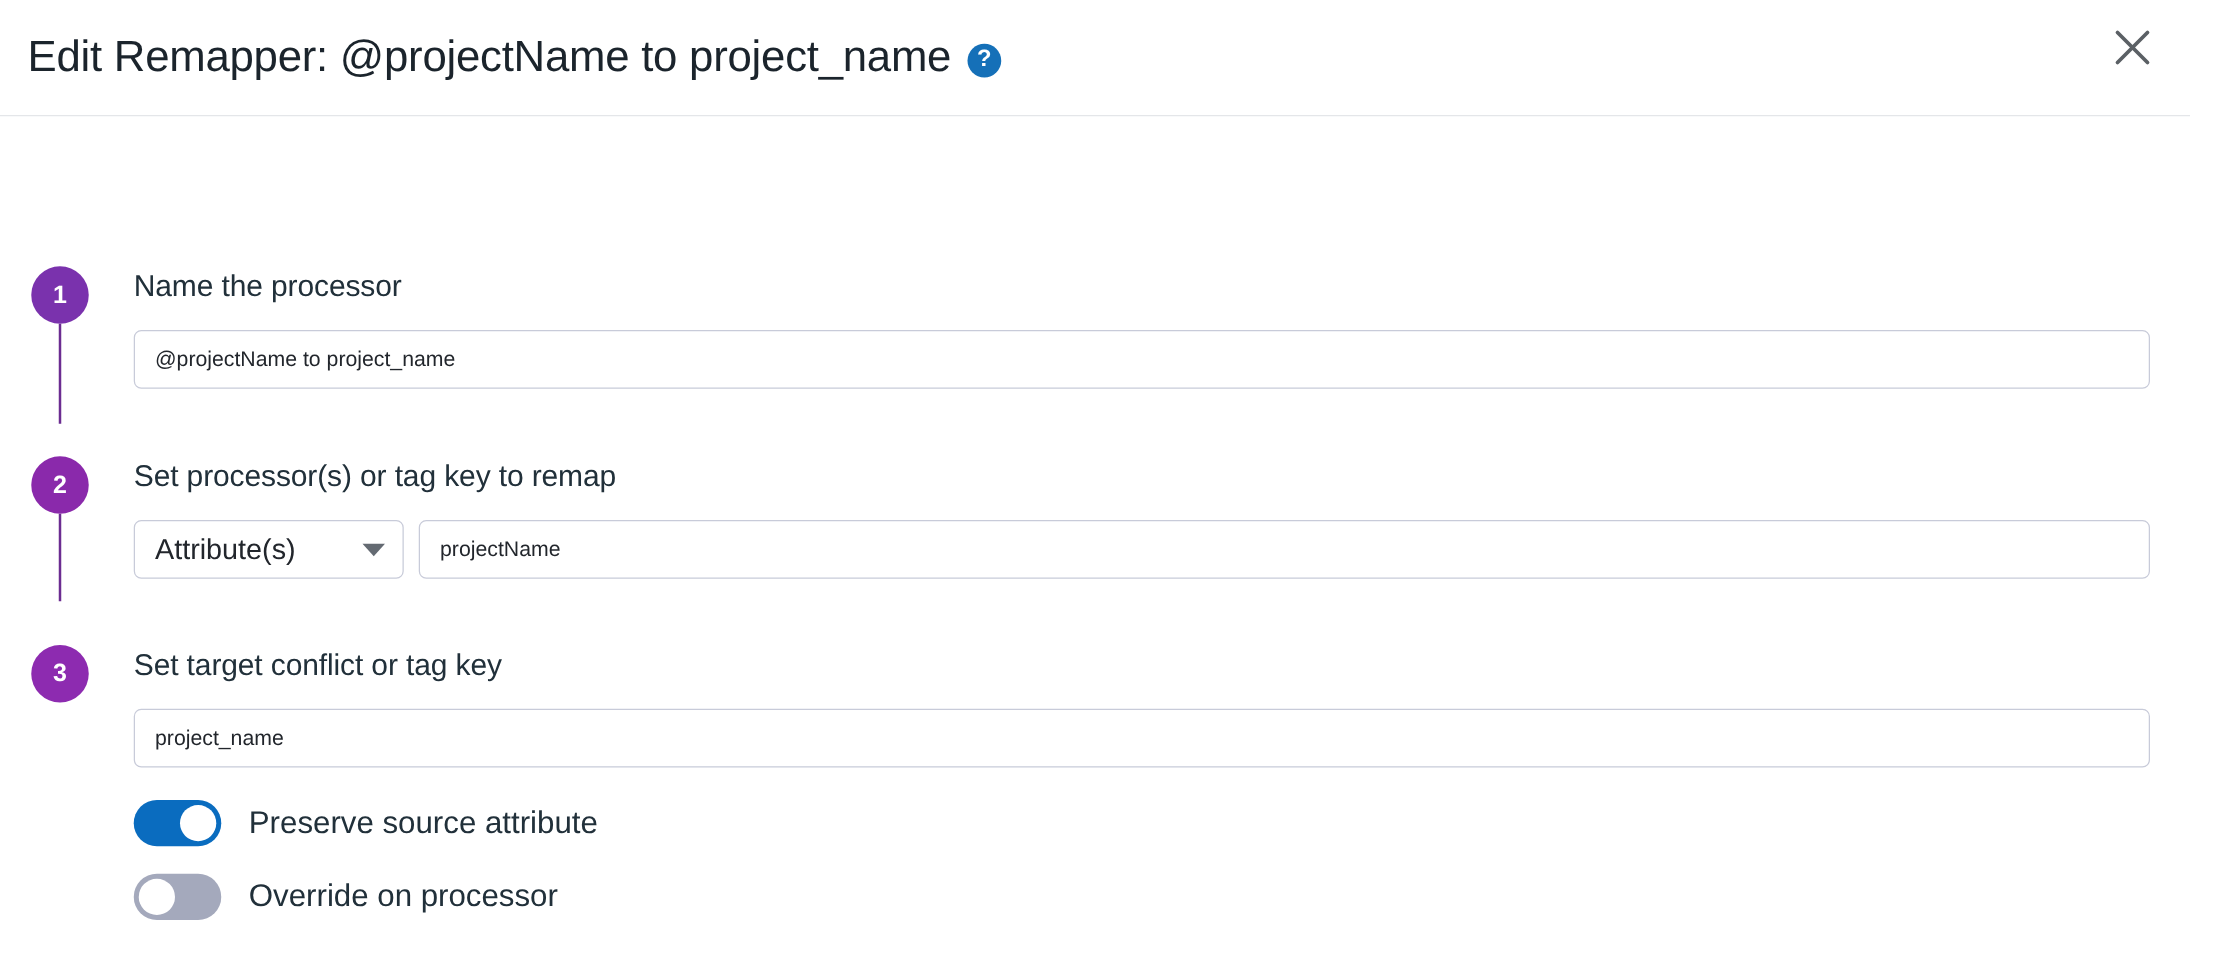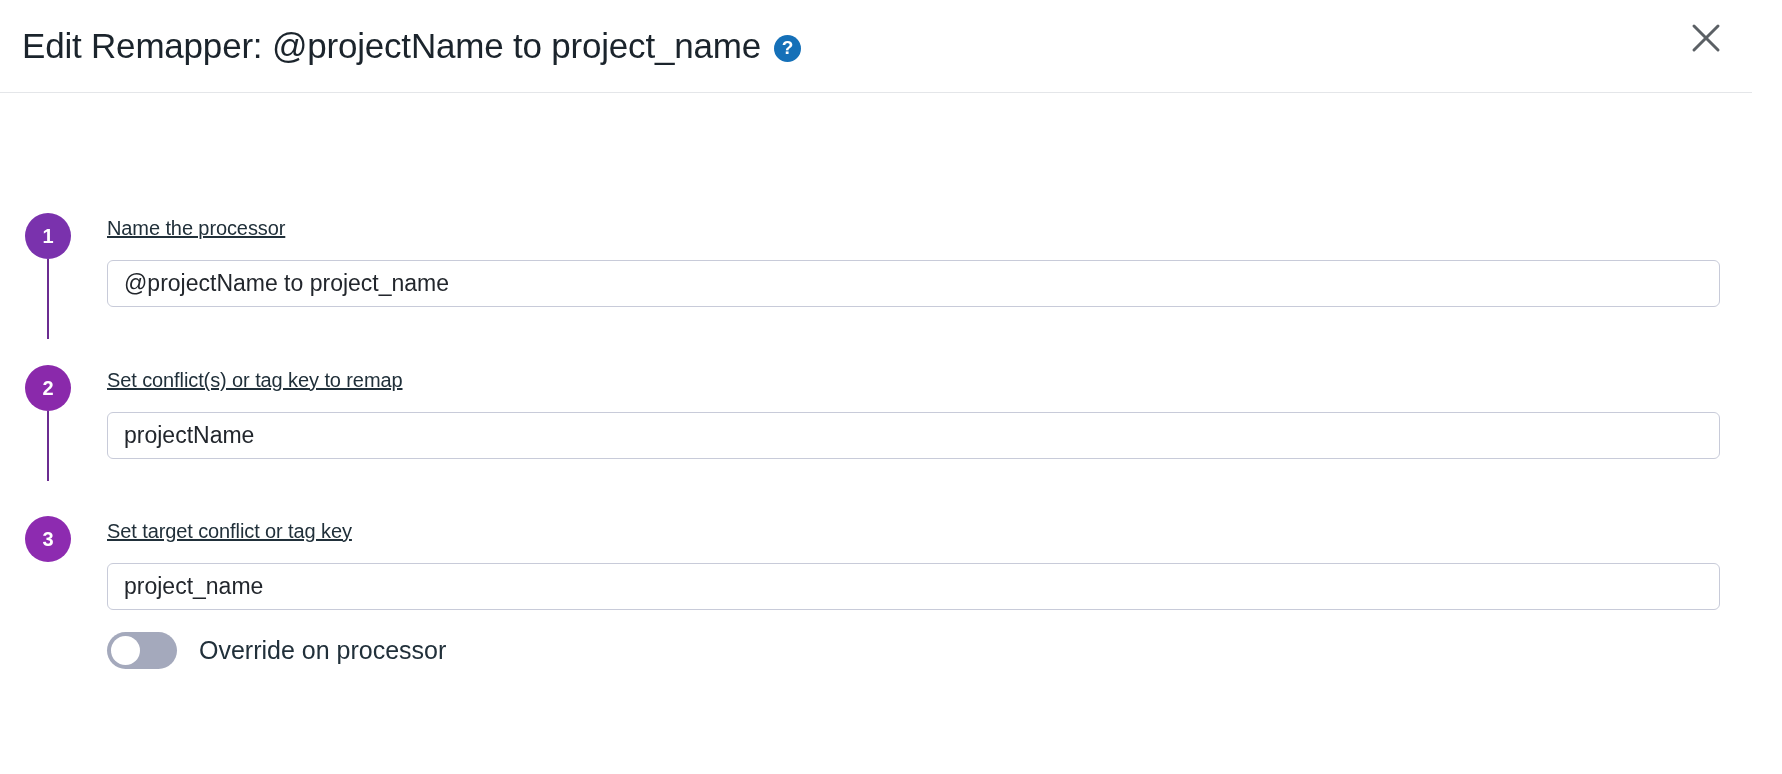--- a/index.html
+++ b/index.html
@@ -104,28 +104,27 @@
     position: absolute;
     left: 47px;
     width: 2px;
     background: #6b2c91;
     z-index: 1;
   }
   .conn-1 { top: 166px; height: 80px; }
   .conn-2 { top: 318px; height: 70px; }
 
   .step-title {
-    font-size: 20px;
+    font-size: 24px;
     font-weight: 400;
     color: #21303a;
     letter-spacing: -0.1px;
     line-height: 1;
     margin: 0;
     white-space: nowrap;
-    text-decoration: underline;
   }
 
   .step-1 { position: absolute; top: 120px; left: 0; right: 0; }
   .step-2 { position: absolute; top: 272px; left: 0; right: 0; }
   .step-3 { position: absolute; top: 423px; left: 0; right: 0; }
 
   .step-1 .step-badge { top: 0px; }
   .step-2 .step-badge { top: 0px; }
   .step-3 .step-badge { top: 0px; }
   .step-1 .step-title { padding-top: 5px; }
@@ -138,21 +137,21 @@
     gap: 12px;
     margin-top: 22px;
     padding-right: 32px;
   }
 
   .text-input {
     height: 47px;
     border: 1px solid #c8cbd9;
     border-radius: 6px;
     background: #ffffff;
-    font-size: 23px;
+    font-size: 17px;
     color: #22262c;
     font-family: "Liberation Sans", sans-serif;
     padding: 0 16px;
     outline: none;
     width: 100%;
   }
   .text-input::placeholder { color: #9aa0ab; }
 
   .input-full { width: 1655px; }
   .input-value { flex: 1 1 auto; }
@@ -254,33 +253,43 @@
     <div class="step step-1">
       <div class="step-badge">1</div>
       <h2 class="step-title">Name the processor</h2>
       <div class="row">
         <input class="text-input input-full" type="text" value="@projectName to project_name" style="">
       </div>
     </div>
 
     <div class="step step-2">
       <div class="step-badge">2</div>
-      <h2 class="step-title">Set conflict(s) or tag key to remap</h2>
+      <h2 class="step-title">Set processor(s) or tag key to remap</h2>
       <div class="row">
+        <div class="select-wrap">
+          <div class="select-box">Attribute(s)</div>
+          <span class="chevron"></span>
+        </div>
         <input class="text-input input-value" type="text" value="projectName" style="">
       </div>
     </div>
 
     <div class="step step-3">
       <div class="step-badge">3</div>
       <h2 class="step-title">Set target conflict or tag key</h2>
       <div class="row">
         <input class="text-input input-value" type="text" value="project_name" style="">
       </div>
 
+      <div class="toggle-row">
+        <div class="toggle on">
+          <span class="knob"></span>
+        </div>
+        <span class="toggle-label">Preserve source attribute</span>
+      </div>
 
       <div class="toggle-row second">
         <div class="toggle off">
           <span class="knob"></span>
         </div>
         <span class="toggle-label">Override on processor</span>
       </div>
     </div>
 
   </div>

